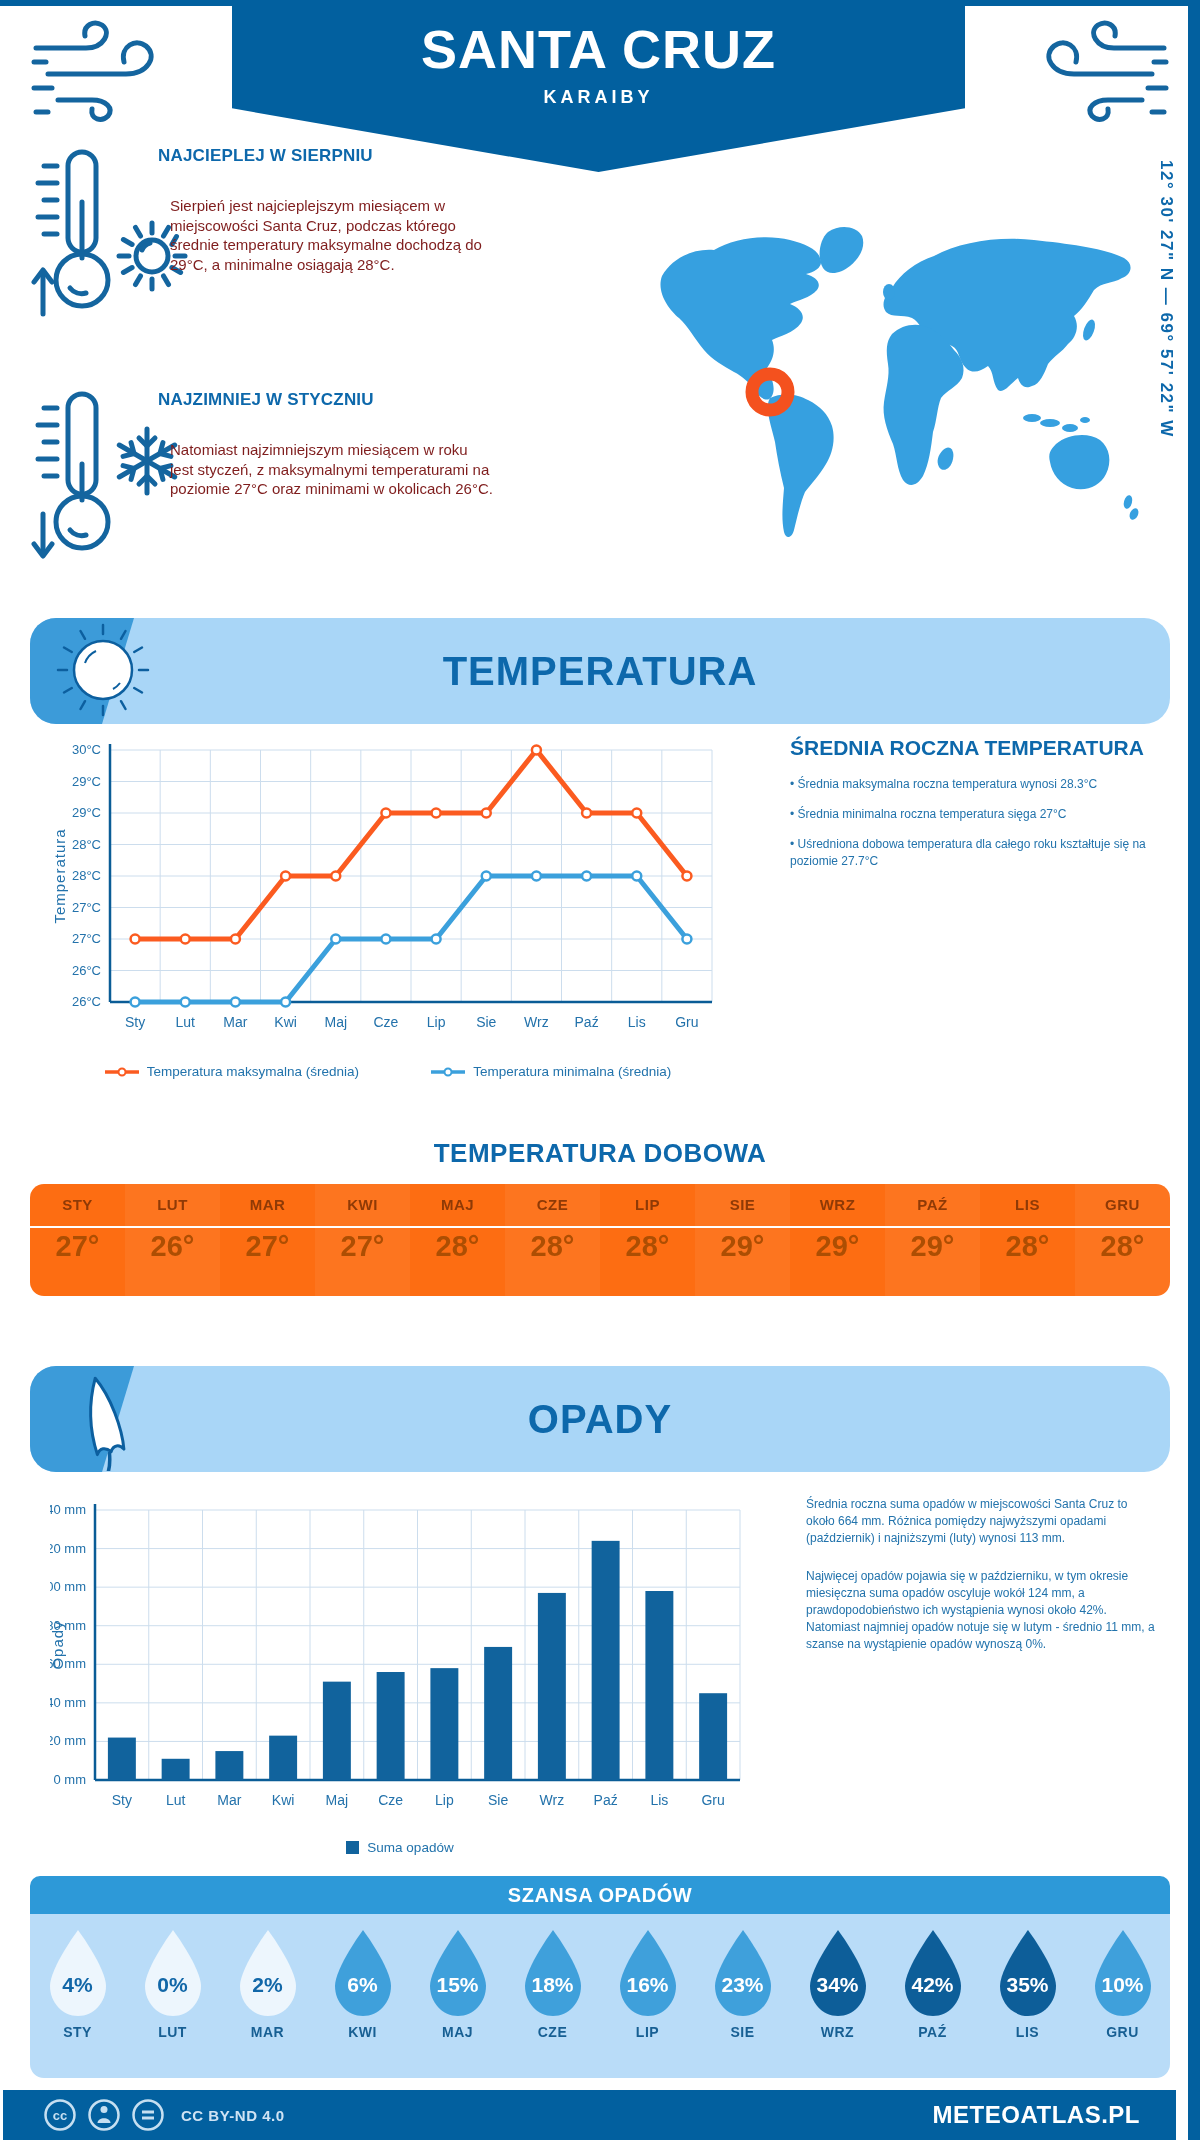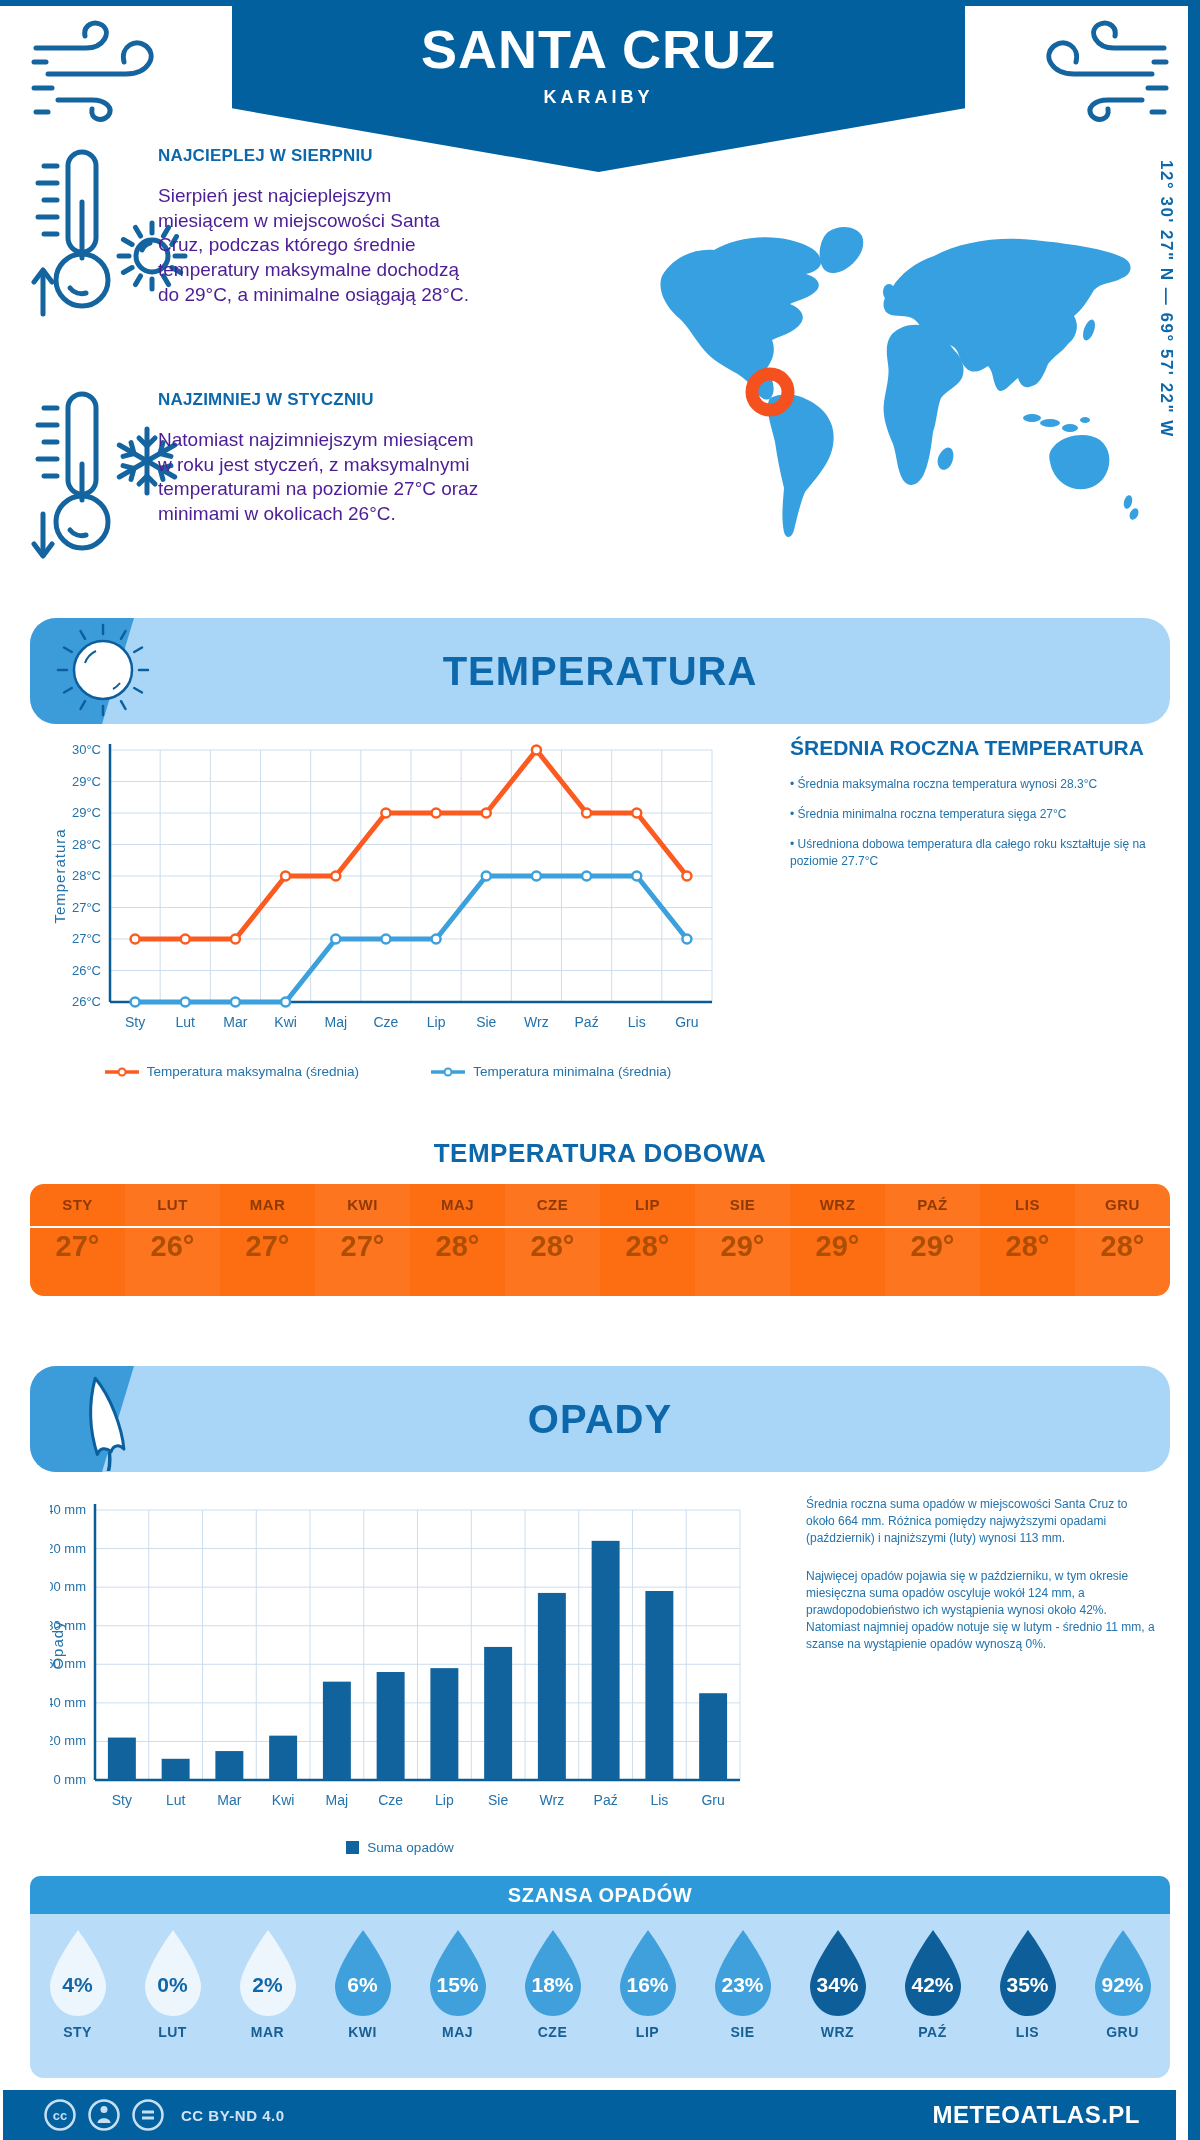--- a/index.html
+++ b/index.html
@@ -20,21 +20,21 @@
   
   .lineart *{stroke:#14659f;stroke-width:5;fill:none;stroke-linecap:round;stroke-linejoin:round}
   .wind-l{left:28px;top:20px}
   .wind-r{left:1012px;top:20px;transform:scaleX(-1)}
   .thermo-warm{left:30px;top:146px}
   .sun-warm{left:112px;top:216px}
   .thermo-cold{left:30px;top:388px}
   .snow-cold{left:110px;top:424px}
 
   .sec-title{font-size:17px;font-weight:bold;color:#0d68ab;letter-spacing:.2px;margin:0}
-  .sec-text{font-size:19px;line-height:1.3;color:#4c1d95;margin:0}
+  .sec-text{font-size:15px;line-height:1.3;color:#7f1d1d;margin:12px}
   .warm-h{left:158px;top:146px}
   .warm-p{left:158px;top:184px;width:316px}
   .cold-h{left:158px;top:390px}
   .cold-p{left:158px;top:428px;width:324px}
 
   .map{left:642px;top:192px}
   .mapfill{fill:#36a0e0}
   .coords{right:24px;top:160px;height:440px;writing-mode:vertical-rl;text-orientation:mixed;
           font-size:17px;font-weight:bold;color:#0d68ab;letter-spacing:1.5px}
 
@@ -543,21 +543,21 @@
       </div>
       <div class="drop-col">
         <div class="drop-wrap"><svg width="74" height="92" viewBox="0 0 74 92">
             <path d="M37 3 C37 3 9 41 9 59 C9 75.6 21.5 89 37 89 C52.5 89 65 75.6 65 59 C65 41 37 3 37 3 Z" fill="#0d5e99"></path>
           </svg><span class="drop-val" style="color:#ffffff">35%</span></div>
         <div class="drop-month">LIS</div>
       </div>
       <div class="drop-col">
         <div class="drop-wrap"><svg width="74" height="92" viewBox="0 0 74 92">
             <path d="M37 3 C37 3 9 41 9 59 C9 75.6 21.5 89 37 89 C52.5 89 65 75.6 65 59 C65 41 37 3 37 3 Z" fill="#3fa0db"></path>
-          </svg><span class="drop-val" style="color:#ffffff">92%</span></div>
+          </svg><span class="drop-val" style="color:#ffffff">10%</span></div>
         <div class="drop-month">GRU</div>
       </div>
     </div>
 
   <div class="abs footer">
     <div class="cc-group">
       <svg width="34" height="34" viewBox="0 0 34 34">
         <circle cx="17" cy="17" r="14.5" fill="none" stroke="#c6dff1" stroke-width="2.5"></circle>
         <text x="17" y="22" text-anchor="middle" font-size="13" font-weight="bold" fill="#c6dff1">cc</text>
       </svg>

